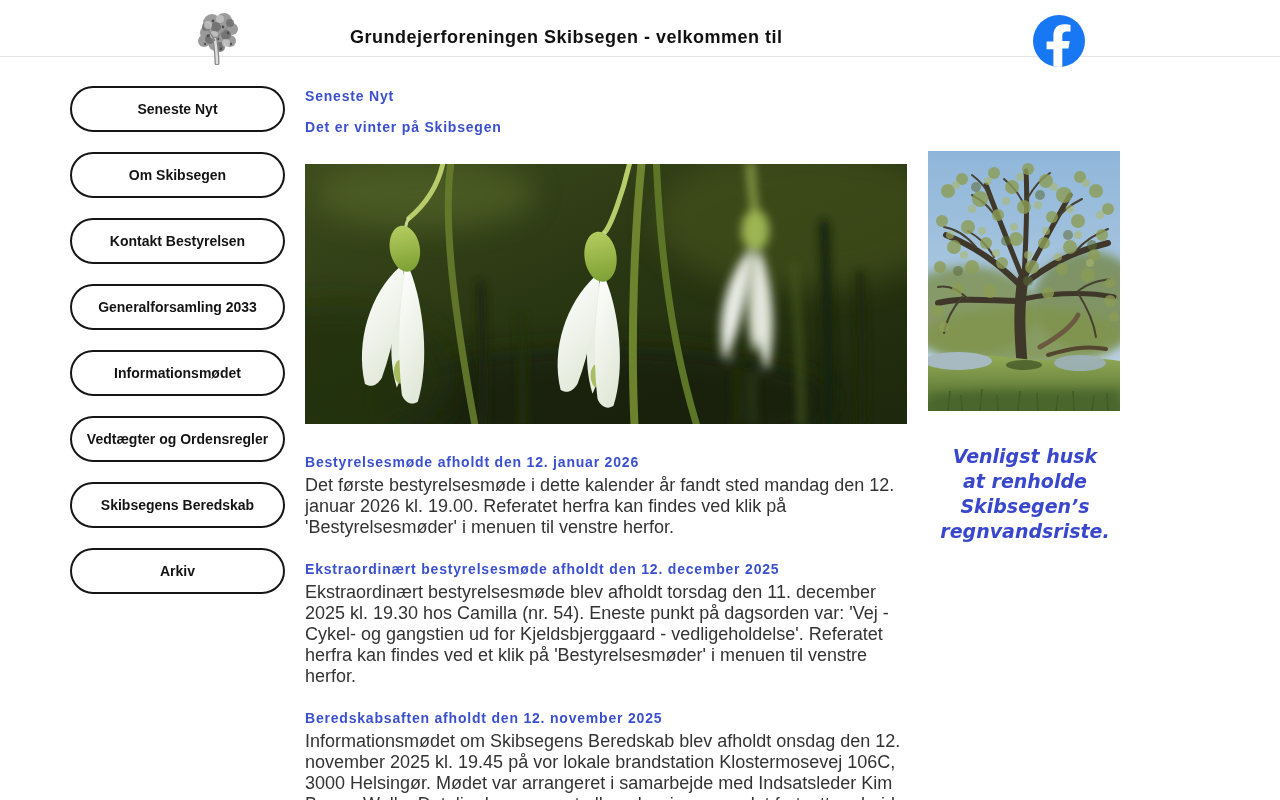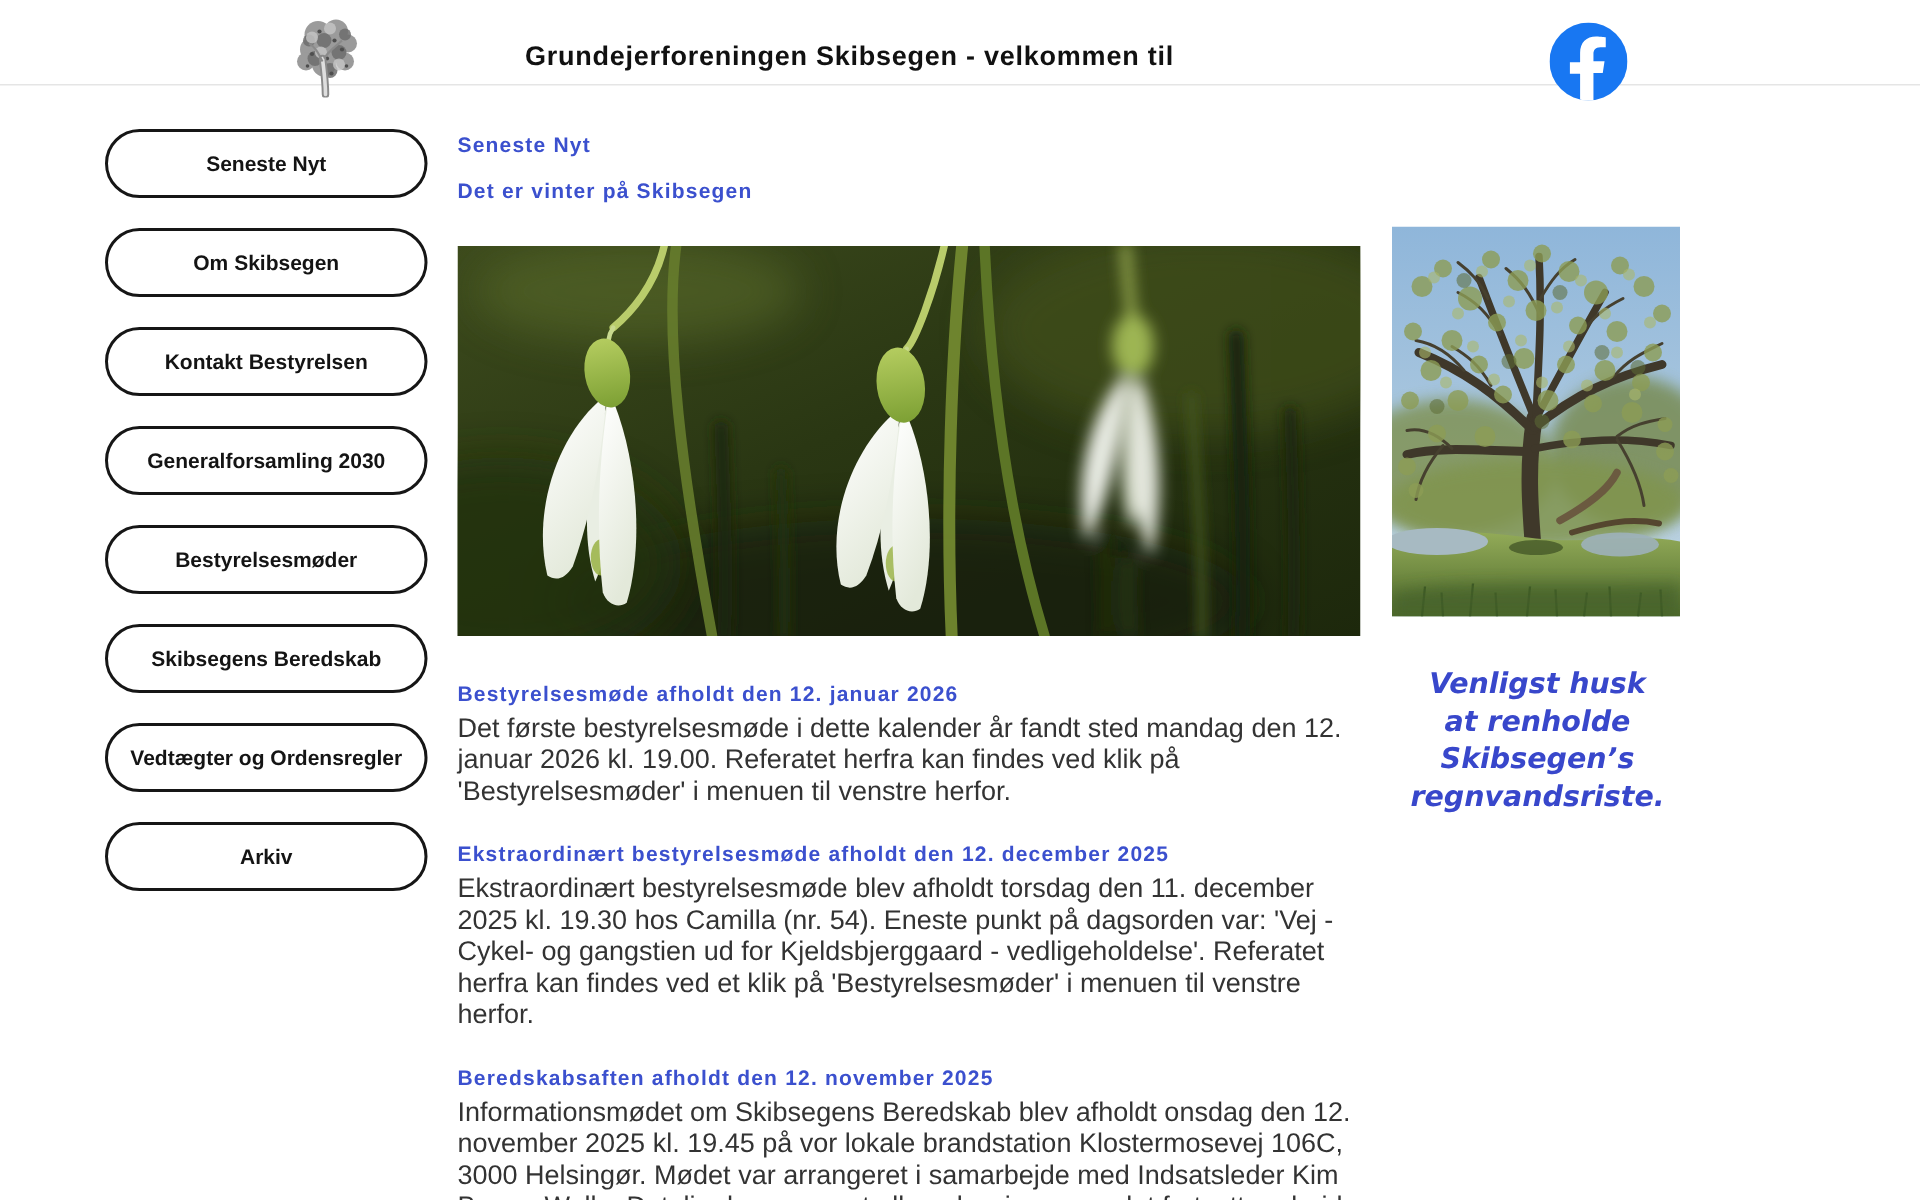--- a/index.html
+++ b/index.html
@@ -111,24 +111,24 @@
     </svg>
   </a>
 </header>
 
 <div class="layout">
 
   <nav class="sidebar">
     <button class="navbtn">Seneste Nyt</button>
     <button class="navbtn">Om Skibsegen</button>
     <button class="navbtn">Kontakt Bestyrelsen</button>
-    <button class="navbtn">Generalforsamling 2030</button>
-    <button class="navbtn">Bestyrelsesmøder</button>
+    <button class="navbtn">Generalforsamling 2033</button>
+    <button class="navbtn">Informationsmødet</button>
+    <button class="navbtn">Vedtægter og Ordensregler</button>
     <button class="navbtn">Skibsegens Beredskab</button>
-    <button class="navbtn">Vedtægter og Ordensregler</button>
     <button class="navbtn">Arkiv</button>
   </nav>
 
   <main>
     <h2 class="bluehead section-title">Seneste Nyt</h2>
     <h2 class="bluehead page-title">Det er vinter på Skibsegen</h2>
 
     <figure class="photo-main">
       <svg viewBox="0 0 603 258" preserveAspectRatio="none">
         <defs>

